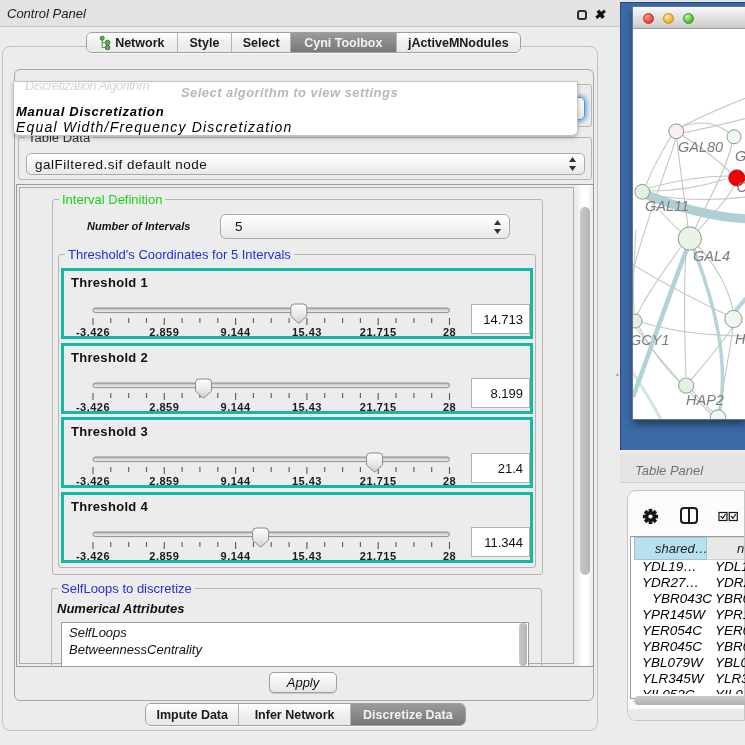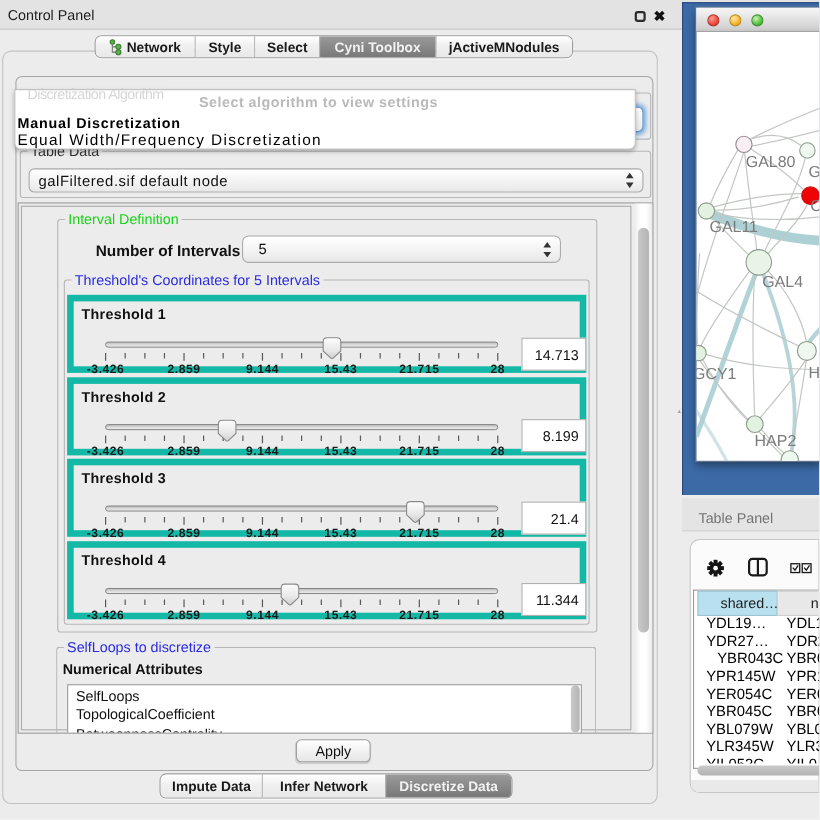--- a/index.html
+++ b/index.html
@@ -1,19 +1,19 @@
 <!DOCTYPE html>
 <html><head>
 <meta charset="utf-8">
 <style>
   html,body{margin:0;padding:0;}
   *{box-sizing:border-box;}
   #app{position:relative;width:745px;height:745px;background:#ececec;
     font-family:"Liberation Sans",sans-serif;overflow:hidden;}
-  .abs{position:absolute;}
+  .abs{position:absolute;font-style:italic;}
   
   #titlebar{left:0;top:0;width:745px;height:27px;background:#e3e3e3;border-bottom:1px solid #c9c9c9;}
   #titlebar .t{position:absolute;left:7px;top:6px;font-size:13px;color:#1c1c1c;}
   #float-ico{position:absolute;left:577px;top:10px;width:10px;height:10px;border:2px solid #2b2b2b;border-radius:3px;}
   #close-ico{position:absolute;left:594px;top:7px;font-size:13px;font-weight:700;color:#111;}
   
   #outer{left:2px;top:46px;width:596px;height:685px;border:1px solid #c2c2c2;border-radius:8px;background:#ececec;}
   
   #content{left:14px;top:69px;width:580px;height:632px;border:1px solid #a6a6a6;border-radius:6px;background:#ececec;}
   
@@ -28,21 +28,21 @@
   #bottabs{left:145px;top:703px;width:321px;height:23px;}
   
   .tb{position:absolute;border:1px solid #b6b6b6;border-radius:3px;}
   .tb>.ttl{position:absolute;top:-8px;left:6px;background:#ececec;padding:0 3px;font-size:13px;line-height:15px;}
   
   .combo{position:absolute;border:1px solid #ababab;border-radius:5px;
     background:linear-gradient(#ffffff,#f2f2f2 60%,#e8e8e8);font-size:13.5px;color:#111;}
   .combo .ar{position:absolute;right:7px;top:0;bottom:0;display:flex;flex-direction:column;justify-content:center;}
   .combo .ar svg{display:block;}
   
-  .thr{position:absolute;left:61px;width:472px;height:71px;border:6px solid #14b8a6;background:#ececec;}
+  .thr{position:absolute;left:61px;width:472px;height:71px;border:3px solid #14b8a6;background:#ececec;}
   .thr .lab{position:absolute;left:7px;top:4px;font-size:13px;font-weight:700;letter-spacing:.3px;color:#111;}
   .thr .field{position:absolute;left:407px;top:32.5px;width:59px;height:30px;border:1px solid #b0b0b0;background:#fff;
       font-size:13px;color:#111;text-align:right;padding:7px 6px 0 0;}
   
   .vtrack{position:absolute;background:linear-gradient(90deg,#ededed,#ffffff 35%,#ffffff 65%,#e9e9e9);}
   .vthumb{position:absolute;background:linear-gradient(90deg,#c9c9c9,#b4b4b4);border-radius:5px;}
   
   #numlist{left:61px;top:622px;width:468px;height:45px;border:1px solid #9a9a9a;background:#fff;overflow:hidden;}
   #numlist div{font-size:13px;color:#111;padding-left:7px;line-height:17.3px;}
   
@@ -120,21 +120,21 @@
 
   <div class="abs" style="left:16px;top:184px;width:578px;height:483px;border:1px solid #9a9a9a;background:#ececec;"></div>
   <div class="abs" style="left:19px;top:187px;width:555px;height:477px;border:1px solid #ababab;"></div>
 
   <div class="vtrack" style="left:577px;top:185px;width:16px;height:481px;"></div>
   <div class="vthumb" style="left:580px;top:207px;width:10px;height:368px;"></div>
 
   <div class="tb" style="left:52px;top:199px;width:491px;height:376px;">
     <div class="ttl" style="color:#18d418;">Interval Definition</div>
   </div>
-  <div class="abs" style="left:87px;top:220px;font-size:14px;font-weight:700;color:#111;">Number of Intervals</div>
+  <div class="abs" style="left:87px;top:220px;font-size:11px;font-weight:700;color:#111;">Number of Intervals</div>
   <div class="combo" style="left:220px;top:214px;width:290px;height:25px;border-radius:6px;">
     <span style="position:absolute;left:14px;top:4px;">5</span>
     <span class="ar">
         <svg width="9" height="14" viewBox="0 0 9 14">
       <path d="M4.5 0 L8 5 H1 Z" fill="#333"></path>
           <path d="M4.5 14 L1 9 H8 Z" fill="#333"></path>
         </svg>
       </span>
   </div>
 
@@ -312,21 +312,20 @@
     </svg>
     <div class="field">11.344</div>
   </div>
 
   <div class="tb" style="left:51px;top:588px;width:491px;height:79px;border-bottom:none;border-radius:3px 3px 0 0;">
     <div class="ttl" style="color:#2a2ae0;">SelfLoops to discretize</div>
   </div>
   <div class="abs" style="left:57px;top:601px;font-size:13px;font-weight:700;color:#111;">Numerical Attributes</div>
   <div id="numlist" class="abs">
     <div style="padding-top:1px;">SelfLoops</div>
-    <div>TopologicalCoefficient</div>
     <div>BetweennessCentrality</div>
   </div>
   <div class="vthumb" style="left:519px;top:623px;width:8px;height:43px;"></div>
 
   <div id="apply" class="abs">Apply</div>
 
   <div id="bottabs" class="seg">
     <div class="s" style="width:94px;">Impute Data</div>
     <div class="s" style="width:112px;">Infer Network</div>
     <div class="s sel" style="width:115px;">Discretize Data</div>

